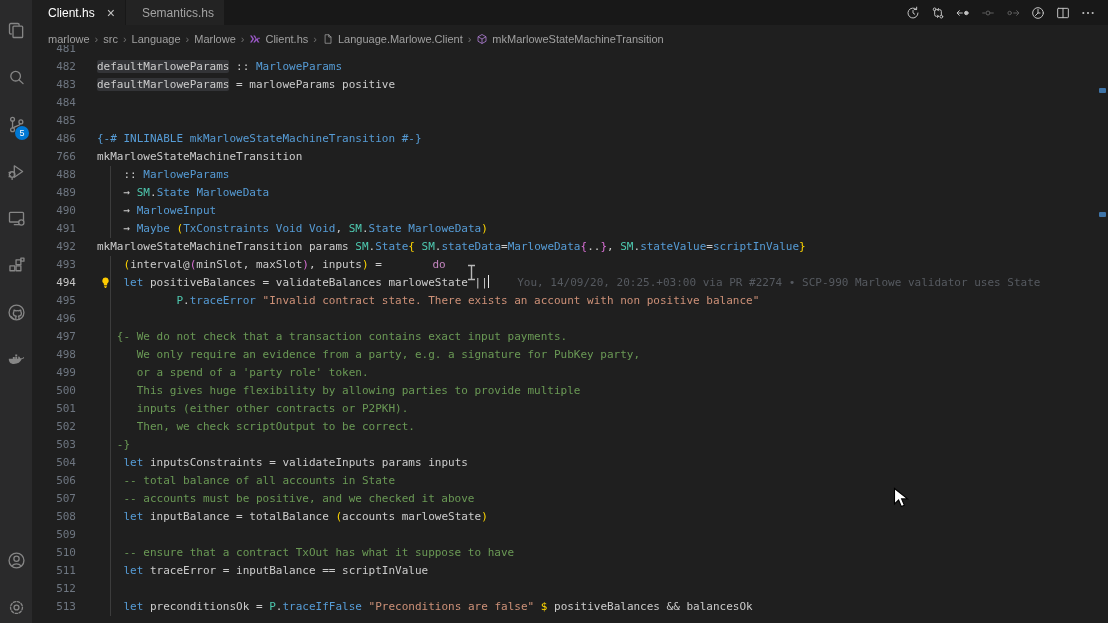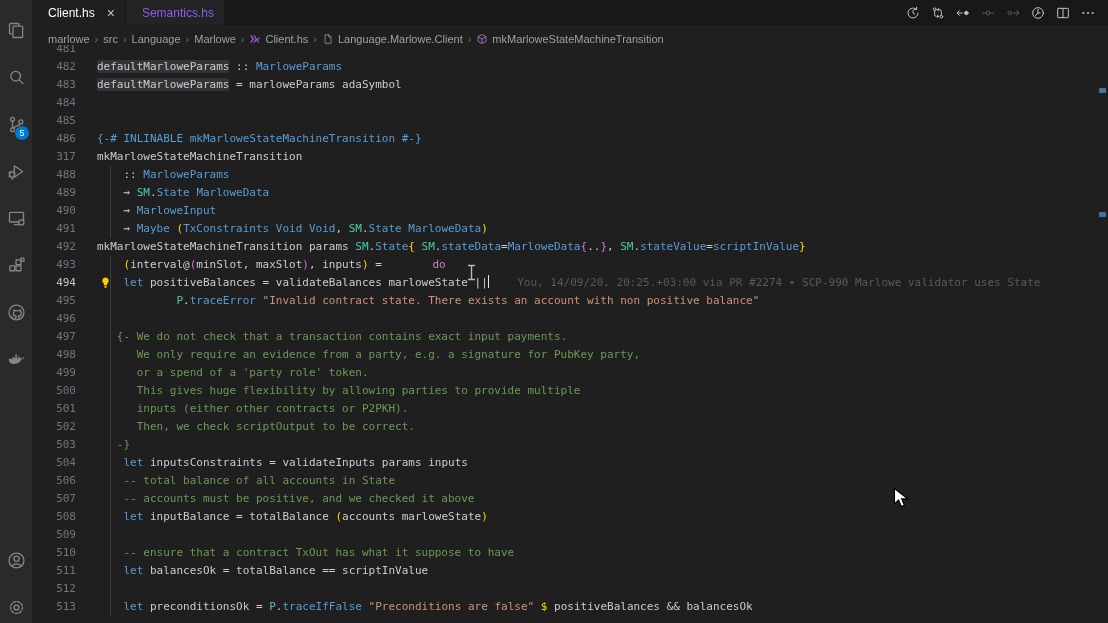--- a/index.html
+++ b/index.html
@@ -14,21 +14,21 @@
   .ab-bottom { position:absolute; bottom:-8px; left:0; width:32px; display:flex; flex-direction:column; align-items:center; }
   .ab-item { position:relative; width:32px; height:47px; display:flex; align-items:center; justify-content:center;
              color:#868686; cursor:pointer; }
   .ab-item svg { width:21px; height:21px; }
   .ab-badge { position:absolute; right:3px; bottom:8px; min-width:14px; height:14px; border-radius:7px;
               background:#0078d4; color:#fff; font-size:9px; line-height:14px; text-align:center; padding:0 2px; }
 
   
   .tabstrip { position:absolute; left:32px; top:0; right:0; height:25px; background:#181818;
               display:flex; align-items:stretch; }
-  .tab { display:flex; align-items:center; gap:6px; padding:0 10px; font-size:12px; color:#8b5cf6;
+  .tab { display:flex; align-items:center; gap:6px; padding:0 10px; font-size:12px; color:#a3a3a3;
          background:#232323; border-right:1px solid #181818; cursor:pointer; }
   .tab.active { background:#1f1f1f; color:#fff; }
   .tab .close { font-size:14px; color:#c5c5c5; margin-left:6px; line-height:1; cursor:pointer; }
   .editor-actions { margin-left:auto; display:flex; align-items:center; gap:9px; padding-right:12px; color:#c2c2c2; }
   .ea-item { width:16px; height:16px; cursor:pointer; }
   .ea-item svg { width:16px; height:16px; }
   .ea-item.dim { color:#5d5d5d; }
 
   
   .breadcrumb { position:absolute; left:32px; top:25px; right:0; height:20px; background:#1f1f1f;
@@ -277,25 +277,25 @@
           </svg>
         </span>
         <span>mkMarloweStateMachineTransition</span>
       </span>
     </div>
 
   <div class="editor">
     <div class="lines" id="lines">
         <div class="row"><div class="gutter">481</div><div class="glyph"></div><div class="text"></div></div>
         <div class="row"><div class="gutter">482</div><div class="glyph"></div><div class="text"><span class="tk-p tk-hl">defaultMarloweParams</span><span class="tk-p"> :: </span><span class="tk-t">MarloweParams</span></div></div>
-        <div class="row"><div class="gutter">483</div><div class="glyph"></div><div class="text"><span class="tk-p tk-hl">defaultMarloweParams</span><span class="tk-p"> = marloweParams adaSymbol</span></div></div>
+        <div class="row"><div class="gutter">483</div><div class="glyph"></div><div class="text"><span class="tk-p tk-hl">defaultMarloweParams</span><span class="tk-p"> = marloweParams positive</span></div></div>
         <div class="row"><div class="gutter">484</div><div class="glyph"></div><div class="text"></div></div>
         <div class="row"><div class="gutter">485</div><div class="glyph"></div><div class="text"></div></div>
         <div class="row"><div class="gutter">486</div><div class="glyph"></div><div class="text"><span class="tk-t">{-# INLINABLE mkMarloweStateMachineTransition #-}</span></div></div>
-        <div class="row"><div class="gutter">317</div><div class="glyph"></div><div class="text"><span class="tk-p">mkMarloweStateMachineTransition</span></div></div>
+        <div class="row"><div class="gutter">766</div><div class="glyph"></div><div class="text"><span class="tk-p">mkMarloweStateMachineTransition</span></div></div>
         <div class="row"><div class="gutter">488</div><div class="glyph"></div><div class="text"><span class="guide"></span><span class="tk-p">    :: </span><span class="tk-t">MarloweParams</span></div></div>
         <div class="row"><div class="gutter">489</div><div class="glyph"></div><div class="text"><span class="guide"></span><span class="tk-p">    → </span><span class="tk-m">SM</span><span class="tk-p">.</span><span class="tk-t">State</span><span class="tk-p"> </span><span class="tk-t">MarloweData</span></div></div>
         <div class="row"><div class="gutter">490</div><div class="glyph"></div><div class="text"><span class="guide"></span><span class="tk-p">    → </span><span class="tk-t">MarloweInput</span></div></div>
         <div class="row"><div class="gutter">491</div><div class="glyph"></div><div class="text"><span class="guide"></span><span class="tk-p">    → </span><span class="tk-t">Maybe</span><span class="tk-p"> </span><span class="tk-b1">(</span><span class="tk-t">TxConstraints</span><span class="tk-p"> </span><span class="tk-t">Void</span><span class="tk-p"> </span><span class="tk-t">Void</span><span class="tk-p">, </span><span class="tk-m">SM</span><span class="tk-p">.</span><span class="tk-t">State</span><span class="tk-p"> </span><span class="tk-t">MarloweData</span><span class="tk-b1">)</span></div></div>
         <div class="row"><div class="gutter">492</div><div class="glyph"></div><div class="text"><span class="tk-p">mkMarloweStateMachineTransition params </span><span class="tk-m">SM</span><span class="tk-p">.</span><span class="tk-t">State</span><span class="tk-b1">{</span><span class="tk-p"> </span><span class="tk-m">SM</span><span class="tk-p">.</span><span class="tk-t">stateData</span><span class="tk-p">=</span><span class="tk-t">MarloweData</span><span class="tk-b2">{</span><span class="tk-p">..</span><span class="tk-b2">}</span><span class="tk-p">, </span><span class="tk-m">SM</span><span class="tk-p">.</span><span class="tk-t">stateValue</span><span class="tk-p">=</span><span class="tk-t">scriptInValue</span><span class="tk-b1">}</span></div></div>
         <div class="row"><div class="gutter">493</div><div class="glyph"></div><div class="text"><span class="guide"></span><span class="tk-p">    </span><span class="tk-b1">(</span><span class="tk-p">interval@</span><span class="tk-b2">(</span><span class="tk-p">minSlot, maxSlot</span><span class="tk-b2">)</span><span class="tk-p">, inputs</span><span class="tk-b1">)</span><span class="tk-p"> = </span><span class="tk-c">do</span></div></div>
         <div class="row"><div class="gutter cur">494</div><div class="glyph"></div><div class="text"><span class="guide"></span><span class="bulb"><svg viewBox="0 0 24 24">
                 <path fill="#ffcc00" d="M12 3a6 6 0 0 0-3 11.2V17h6v-2.8A6 6 0 0 0 12 3z"></path>
                 <path stroke="#ffcc00" stroke-width="1.8" d="M9.5 19h5M10.5 21.2h3"></path>
               </svg></span><span class="tk-p">    </span><span class="tk-k">let</span><span class="tk-p"> positiveBalances = validateBalances marloweState ||</span><span class="caret"></span><span class="blame">You, 14/09/20, 20:25.+03:00 via PR #2274 • SCP-990 Marlowe validator uses State</span></div></div>
@@ -307,21 +307,21 @@
         <div class="row"><div class="gutter">500</div><div class="glyph"></div><div class="text"><span class="guide"></span><span class="tk-cm">      This gives huge flexibility by allowing parties to provide multiple</span></div></div>
         <div class="row"><div class="gutter">501</div><div class="glyph"></div><div class="text"><span class="guide"></span><span class="tk-cm">      inputs (either other contracts or P2PKH).</span></div></div>
         <div class="row"><div class="gutter">502</div><div class="glyph"></div><div class="text"><span class="guide"></span><span class="tk-cm">      Then, we check scriptOutput to be correct.</span></div></div>
         <div class="row"><div class="gutter">503</div><div class="glyph"></div><div class="text"><span class="guide"></span><span class="tk-cm">   -}</span></div></div>
         <div class="row"><div class="gutter">504</div><div class="glyph"></div><div class="text"><span class="guide"></span><span class="tk-p">    </span><span class="tk-k">let</span><span class="tk-p"> inputsConstraints = validateInputs params inputs</span></div></div>
         <div class="row"><div class="gutter">506</div><div class="glyph"></div><div class="text"><span class="guide"></span><span class="tk-cm">    -- total balance of all accounts in State</span></div></div>
         <div class="row"><div class="gutter">507</div><div class="glyph"></div><div class="text"><span class="guide"></span><span class="tk-cm">    -- accounts must be positive, and we checked it above</span></div></div>
         <div class="row"><div class="gutter">508</div><div class="glyph"></div><div class="text"><span class="guide"></span><span class="tk-p">    </span><span class="tk-k">let</span><span class="tk-p"> inputBalance = totalBalance </span><span class="tk-b1">(</span><span class="tk-p">accounts marloweState</span><span class="tk-b1">)</span></div></div>
         <div class="row"><div class="gutter">509</div><div class="glyph"></div><div class="text"><span class="guide"></span></div></div>
         <div class="row"><div class="gutter">510</div><div class="glyph"></div><div class="text"><span class="guide"></span><span class="tk-cm">    -- ensure that a contract TxOut has what it suppose to have</span></div></div>
-        <div class="row"><div class="gutter">511</div><div class="glyph"></div><div class="text"><span class="guide"></span><span class="tk-p">    </span><span class="tk-k">let</span><span class="tk-p"> balancesOk = totalBalance == scriptInValue</span></div></div>
+        <div class="row"><div class="gutter">511</div><div class="glyph"></div><div class="text"><span class="guide"></span><span class="tk-p">    </span><span class="tk-k">let</span><span class="tk-p"> traceError = inputBalance == scriptInValue</span></div></div>
         <div class="row"><div class="gutter">512</div><div class="glyph"></div><div class="text"><span class="guide"></span></div></div>
         <div class="row"><div class="gutter">513</div><div class="glyph"></div><div class="text"><span class="guide"></span><span class="tk-p">    </span><span class="tk-k">let</span><span class="tk-p"> preconditionsOk = </span><span class="tk-m">P</span><span class="tk-p">.</span><span class="tk-t">traceIfFalse</span><span class="tk-p"> </span><span class="tk-s">"Preconditions are false"</span><span class="tk-p"> </span><span class="tk-b1">$</span><span class="tk-p"> positiveBalances &amp;&amp; balancesOk</span></div></div>
       </div>
     <div class="ruler" id="ruler">
         <div class="ruler-mark" style="top: 43px;"></div>
         <div class="ruler-mark" style="top: 167px;"></div>
       </div>
   </div>
 
   <div class="ibeam-cursor" id="ibeam" style="left: 466px; top: 264px;">

